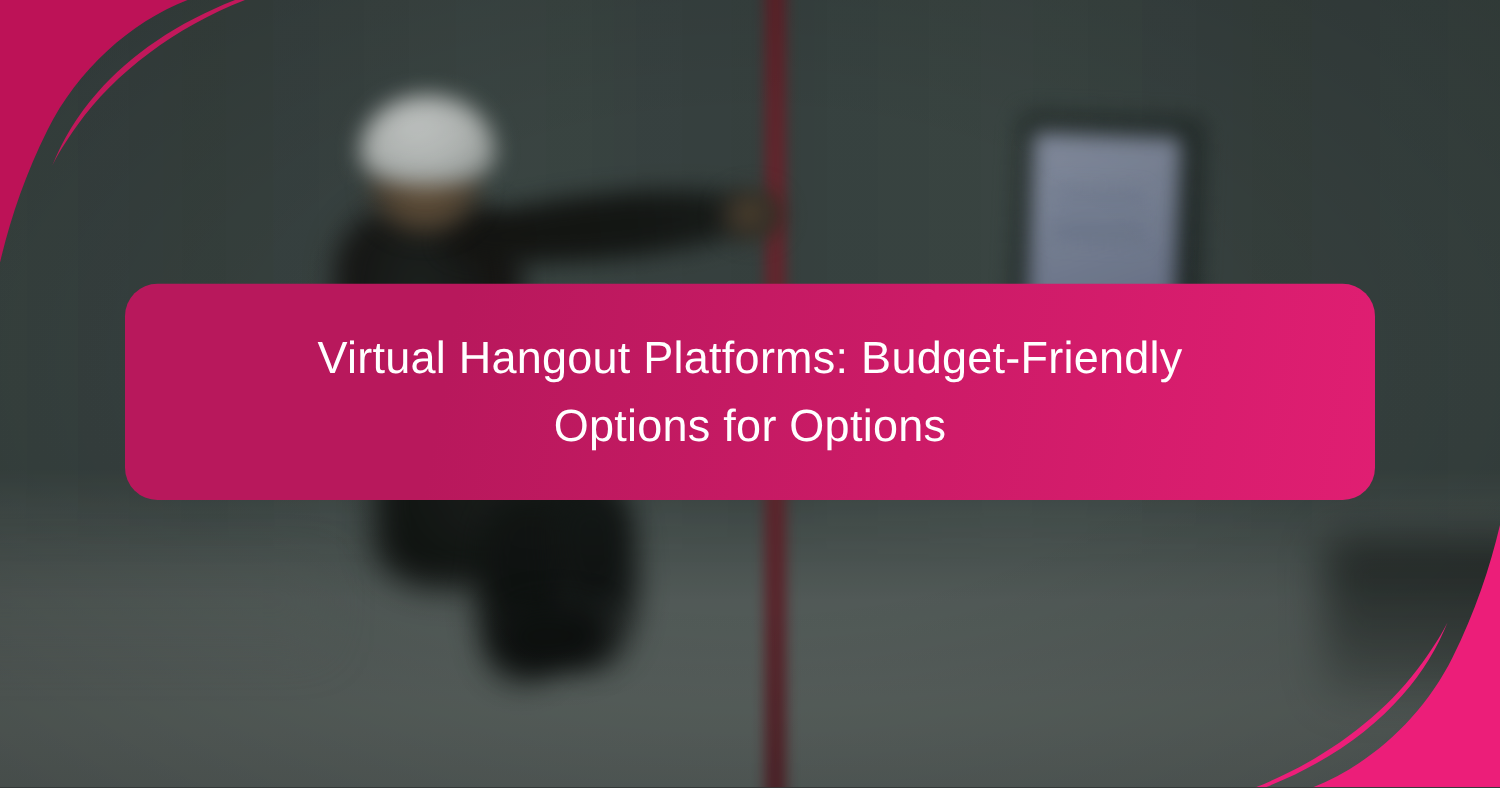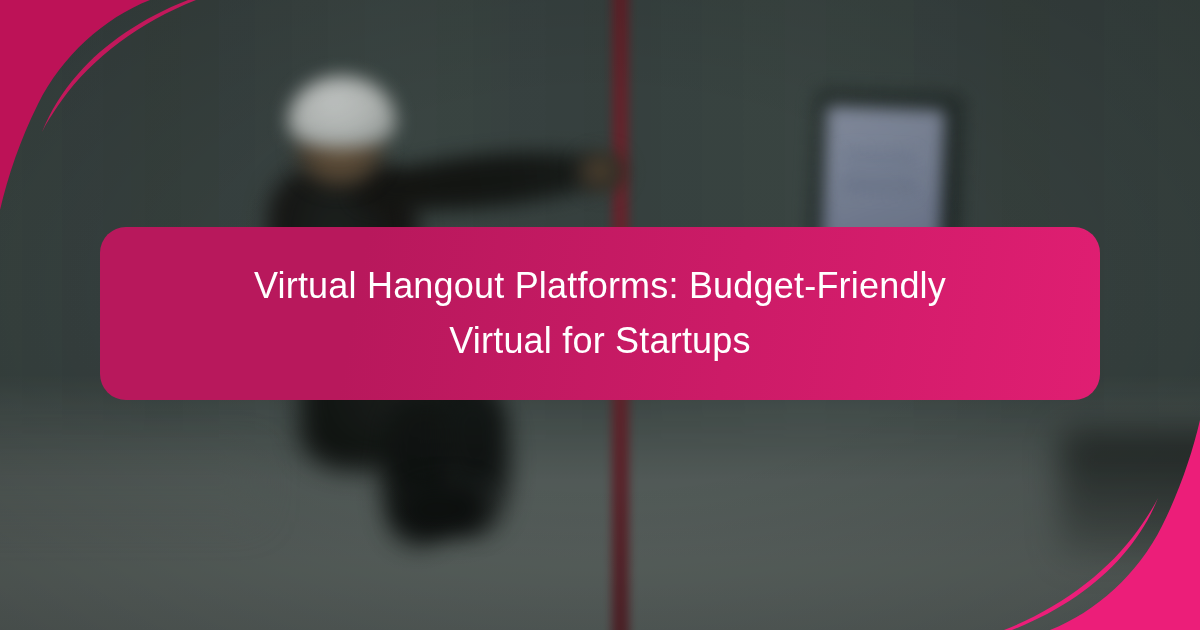--- a/index.html
+++ b/index.html
@@ -334,16 +334,16 @@
   <div class="corner corner-br">
     <svg viewBox="0 0 260 210" xmlns="http://www.w3.org/2000/svg" aria-hidden="true">
       <path d="M0,0 L150,0 C104,18 62,56 38,104 C20,140 8,176 0,210 Z" fill="#ec1e79"></path>
       <path d="M196,0 C140,22 92,58 62,100 C52,114 46,124 42,132
                C50,112 62,92 78,74 C104,44 142,18 188,0 Z" fill="#ec1e79"></path>
     </svg>
   </div>
 
   <div class="title-banner" style="background: linear-gradient(100deg, rgb(184, 24, 92) 0%, rgb(184, 24, 92) 26%, rgb(224, 30, 114) 100%); border-radius: 26px;">
     <h1 class="title-text" style="color: rgb(255, 255, 255);">Virtual Hangout Platforms: Budget-Friendly
-Virtual for Startups</h1>
+Options for Options</h1>
   </div>
 
 </div>
 
 </body></html>

